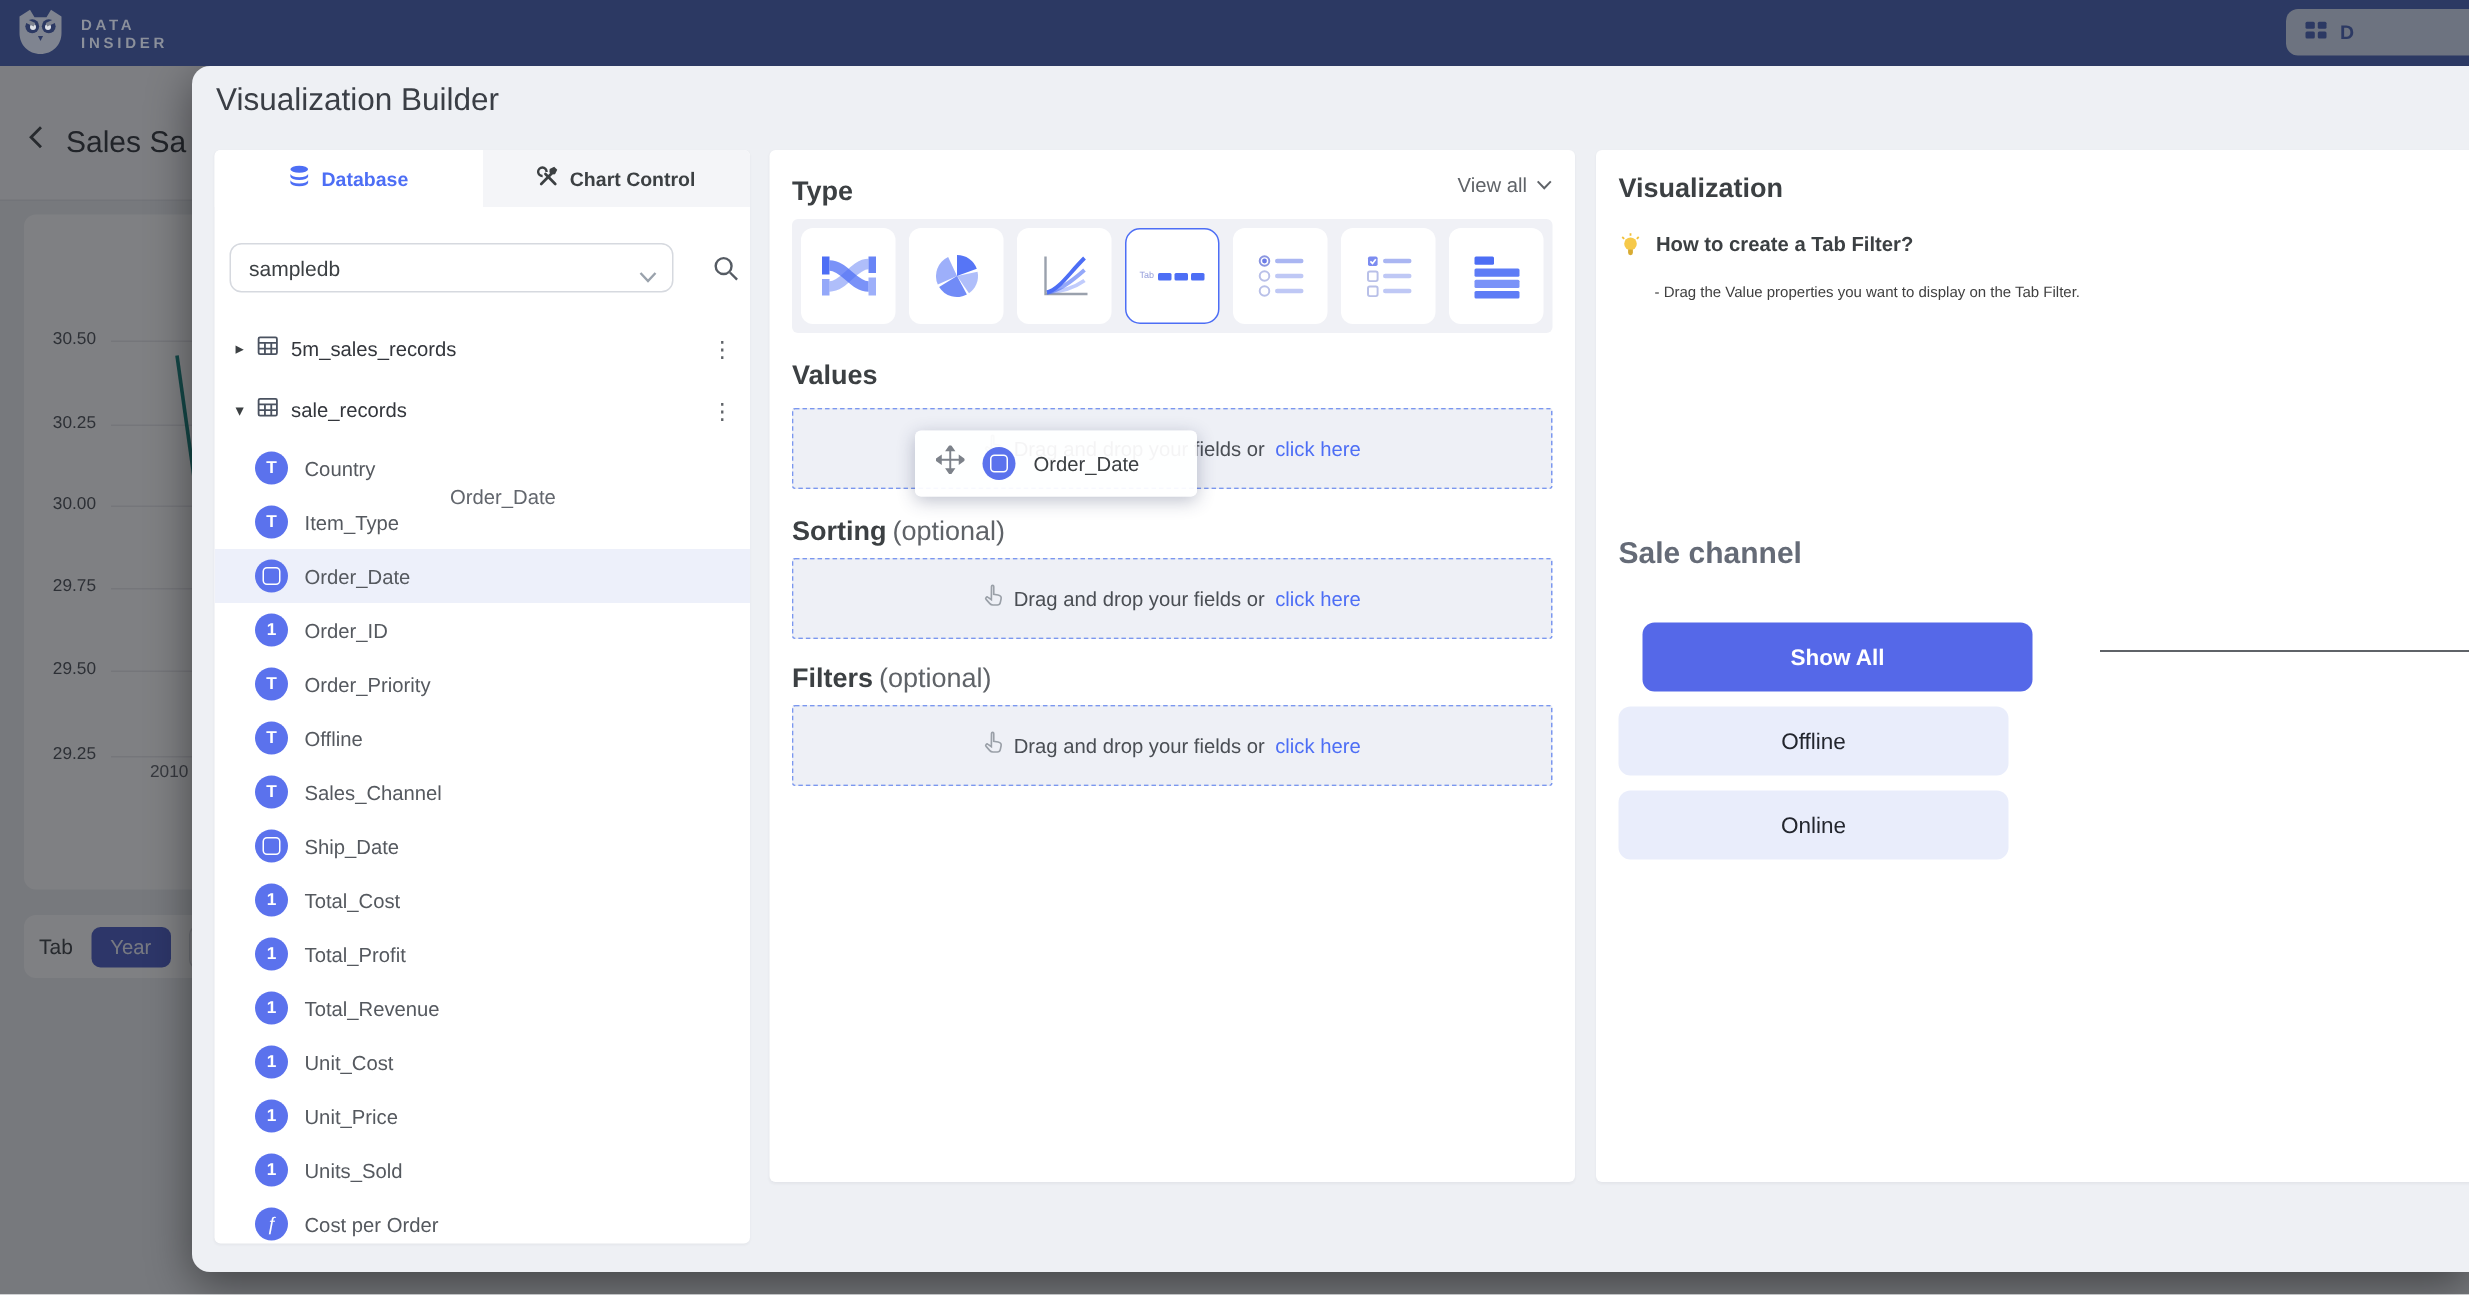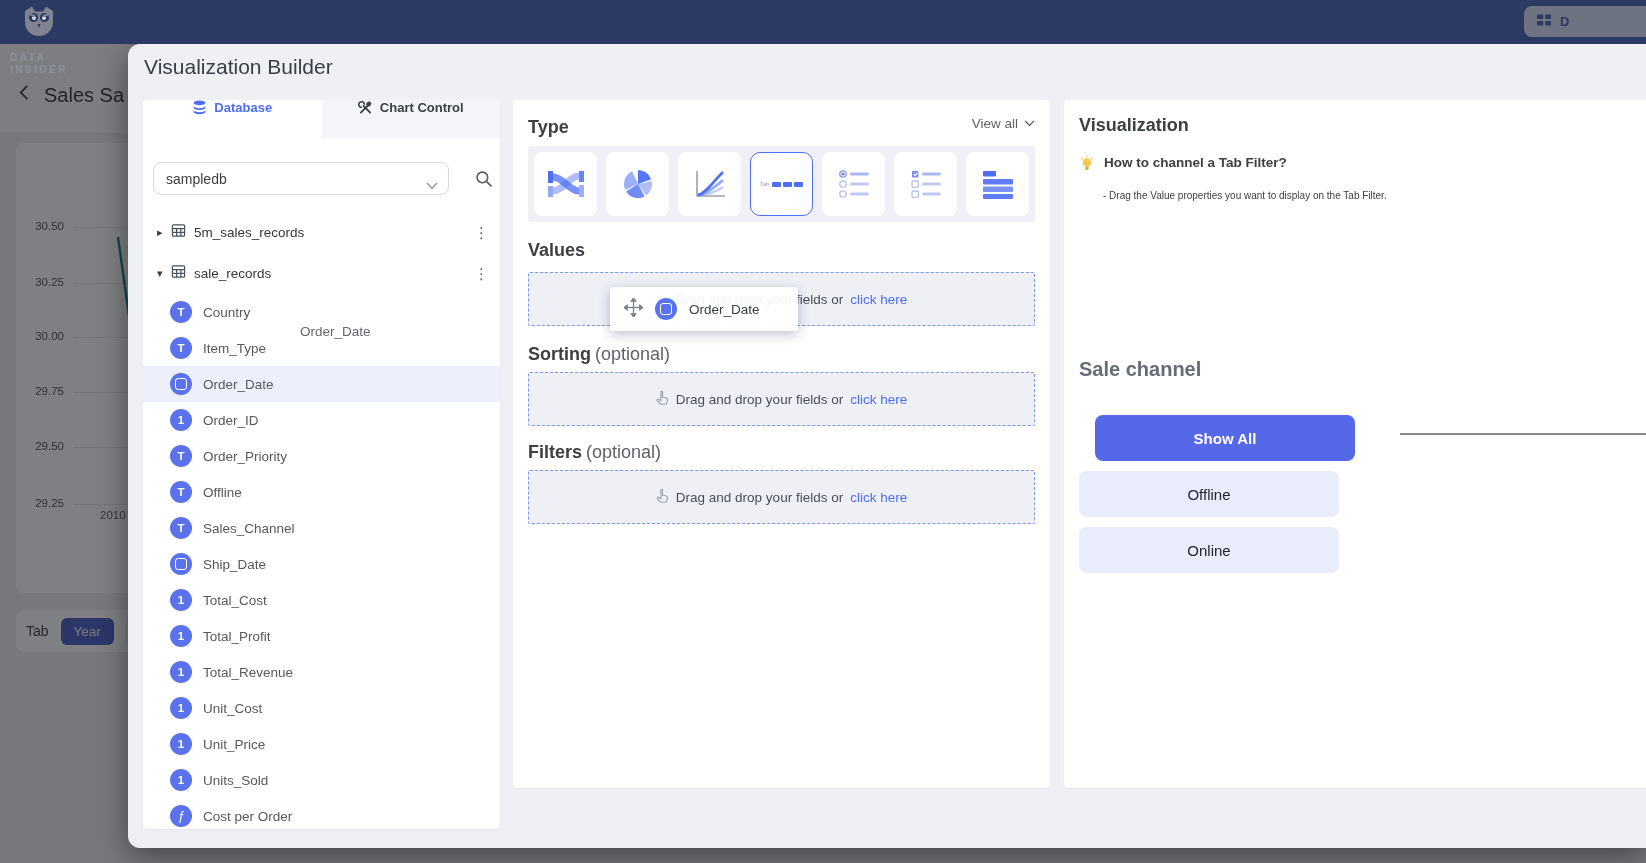--- a/index.html
+++ b/index.html
@@ -3,21 +3,21 @@
 <meta charset="utf-8">
 <style>
   * { margin:0; padding:0; box-sizing:border-box; }
   html,body { width:1646px; height:863px; overflow:hidden; background:#eef0f2;
     font-family:"Liberation Sans","DejaVu Sans",sans-serif; color:#3c4043; }
   .abs { position:absolute; }
   .stage { position:relative; width:1646px; height:863px; }
 
   
   .navbar { position:absolute; top:0; left:0; width:100%; height:44px; background:#2c3963; z-index:1; }
-  .brand { position:absolute; left:10px; top:4px; display:flex; align-items:center; gap:10px;flex-direction:column; }
+  .brand { position:absolute; left:10px; top:4px; display:flex; align-items:center; gap:10px; }
   .brand-text { font-size:10px; font-weight:bold; letter-spacing:2.5px; color:#8b909b; line-height:12px; }
   .nav-action { position:absolute; left:1524px; top:6px; height:31px; width:160px; background:#6d7380;
     border-radius:8px; display:flex; align-items:center; gap:8px; padding:0 12px;
     color:#2c3963; font-weight:bold; font-size:13px; }
 
   
   .bg-page { position:absolute; top:44px; left:0; width:100%; height:819px; background:#eef0f2; }
   .bg-header { position:absolute; top:0; left:0; width:100%; height:90px; background:#fafbfc; border-bottom:1px solid #e3e4e8; }
   .back-btn { position:absolute; left:12px; top:38px; width:24px; height:24px; display:flex; align-items:center; justify-content:center; }
   .bg-title { position:absolute; left:44px; top:40px; font-size:20px; color:#303338; white-space:nowrap; }
@@ -38,21 +38,21 @@
     border-radius:12px 0 0 12px; box-shadow:0 8px 30px rgba(0,0,0,.45); }
   .modal-title { position:absolute; left:16px; top:11px; font-size:21px; font-weight:500; color:#3a3e45; }
 
   .card { position:absolute; background:#fff; border-radius:4px; box-shadow:0 1px 2px rgba(30,35,60,.05); }
   .card-left  { left:15px;  top:56px; width:357px; height:729px; overflow:hidden; }
   .card-mid   { left:385px; top:56px; width:537px; height:688px; }
   .card-right { left:936px; top:56px; width:600px; height:688px; }
 
   
   .tabbar { display:flex; height:38px; }
-  .tabbar .tab { flex:1; display:flex; justify-content:center; gap:7px;
+  .tabbar .tab { flex:1; display:flex; align-items:center; justify-content:center; gap:7px;
     font-size:13px; font-weight:bold; cursor:pointer; }
   .tab-active { background:#fff; color:#4d6ef5; }
   .tab-inactive { background:#f4f5f8; color:#3c4043; }
 
   .search-row { position:relative; margin:24px 10px 0; height:33px; }
   .search-box { position:absolute; left:0; top:0; width:296px; height:33px; border:1px solid #d6d9df; border-radius:8px;
     display:flex; align-items:center; }
   .search-box input { border:none; outline:none; background:transparent; font-size:14px; color:#3c4043;
     padding:0 12px; width:260px; font-family:inherit; }
   .search-caret { position:absolute; right:10px; top:13px; }
@@ -456,21 +456,21 @@
           <svg width="16" height="17" viewBox="0 0 16 17">
             <g stroke="#f2c037" stroke-width="1.2">
                 <line x1="8" y1="0.5" x2="8" y2="2.2"></line>
                 <line x1="2.5" y1="3" x2="3.8" y2="4.2"></line>
                 <line x1="13.5" y1="3" x2="12.2" y2="4.2"></line>
               </g>
             <circle cx="8" cy="7.5" r="4.2" fill="#f6c94a"></circle>
             <path d="M6.4 11.4 h3.2 v2.1 a1.6 1.6 0 0 1 -3.2 0 z" fill="#d8ab32"></path>
           </svg>
         </span>
-        <span class="tip-title">How to channel a Tab Filter?</span>
+        <span class="tip-title">How to create a Tab Filter?</span>
       </div>
       <div class="tip-body">- Drag the Value properties you want to display on the Tab Filter.</div>
 
       <div class="widget-title">Sale channel</div>
       <button class="opt-btn opt-primary" style="top:315px">Show All</button>
       <button class="opt-btn opt-plain" style="top:371px">Offline</button>
       <button class="opt-btn opt-plain" style="top:427px">Online</button>
 
       <svg class="anno-arrow" width="320" height="16" viewBox="0 0 320 16" fill="none" stroke="#5f6368" stroke-width="1.4">
         <line x1="0" y1="8" x2="312" y2="8"></line>

